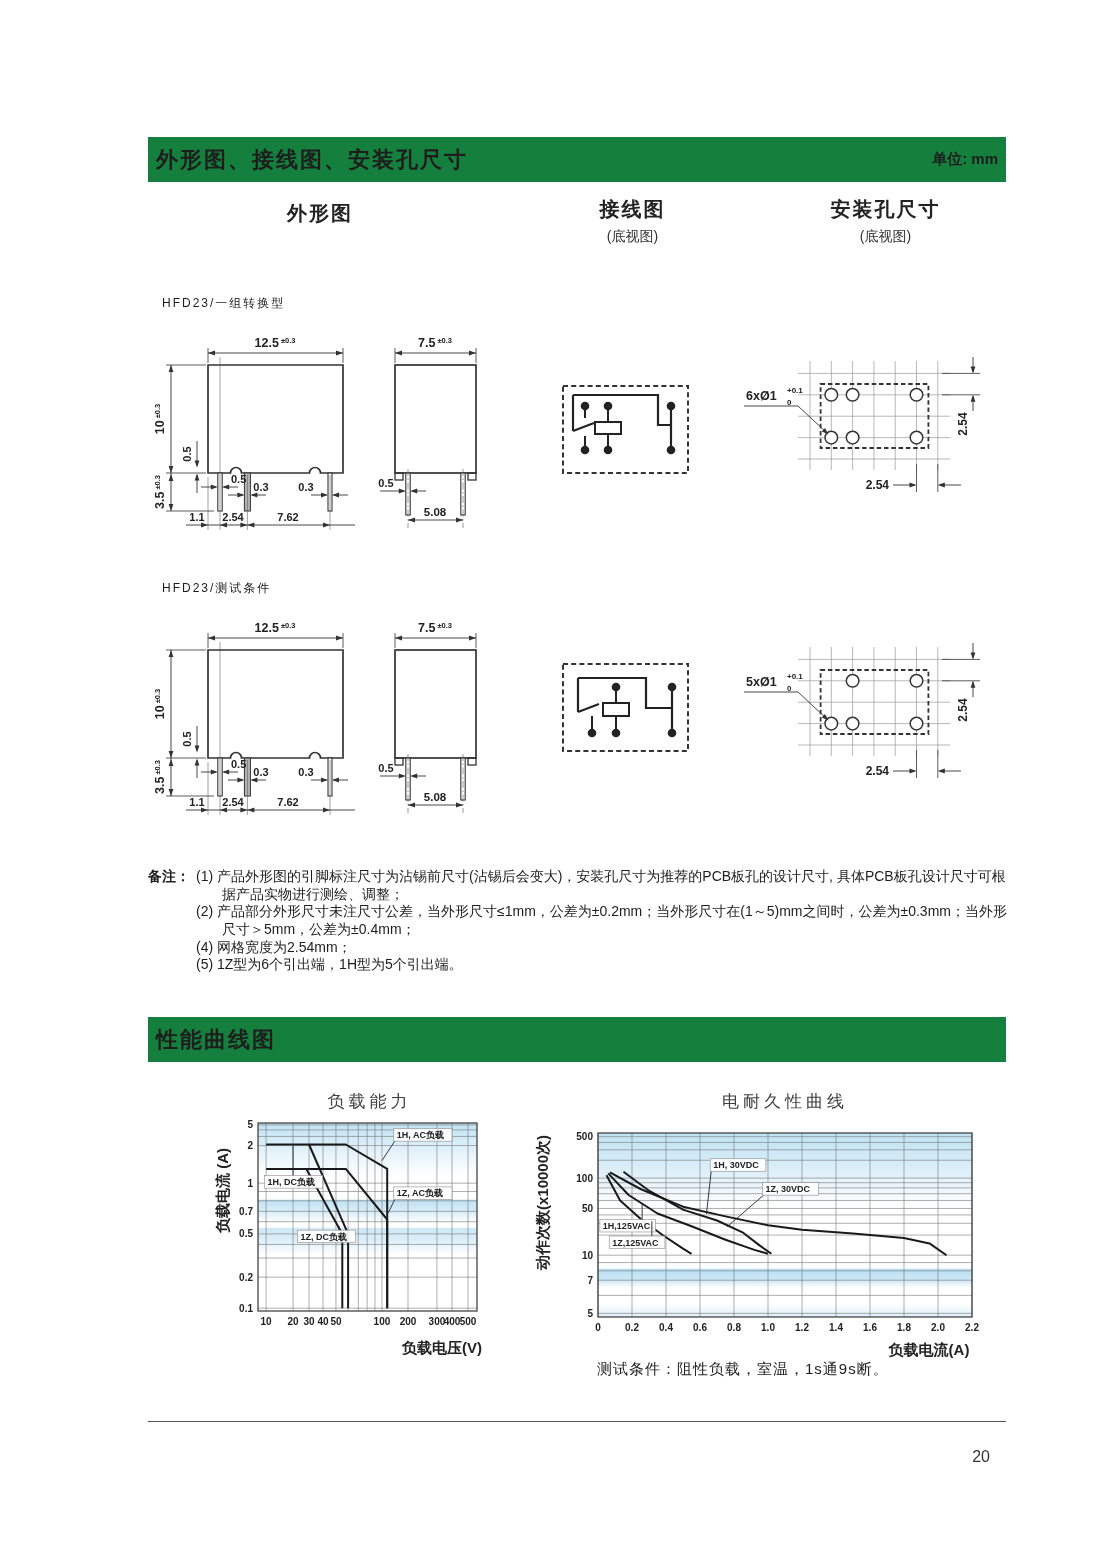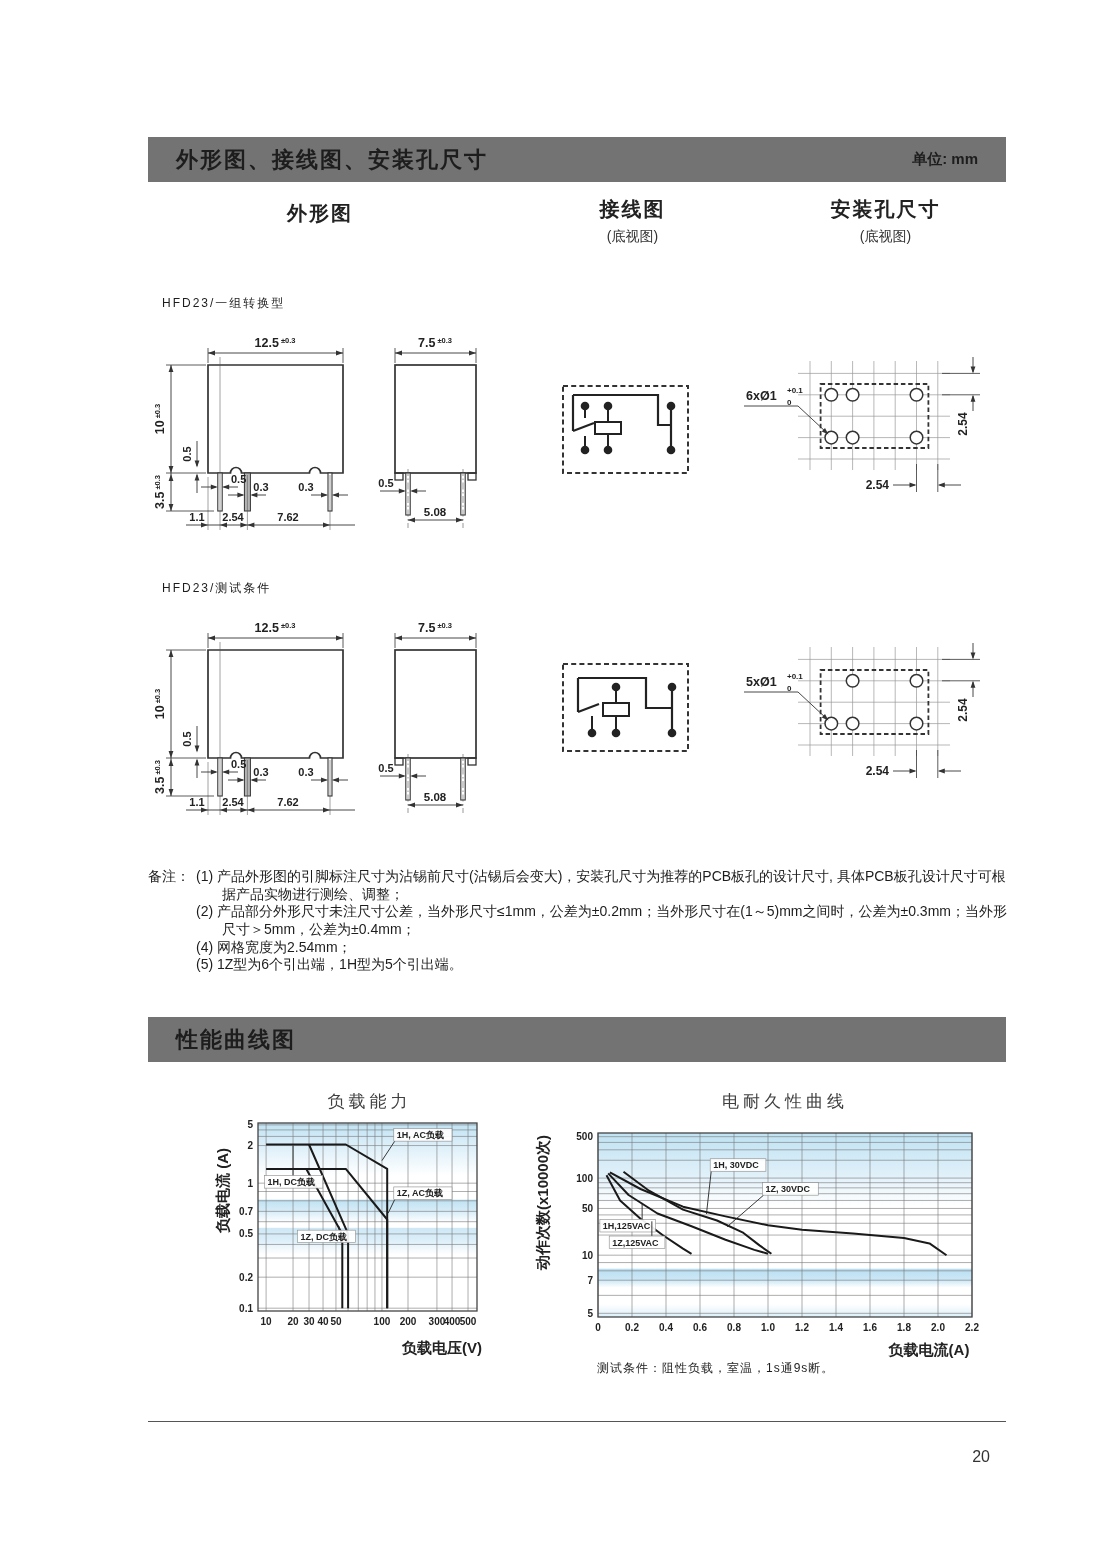--- a/index.html
+++ b/index.html
@@ -1,30 +1,30 @@
 <!DOCTYPE html>
 <html><head>
 <meta charset="utf-8">
 <style>
   *{margin:0;padding:0;box-sizing:border-box}
   html,body{background:#fff}
   body{font-family:"Liberation Sans","DejaVu Sans",sans-serif;color:#222}
   #page{position:relative;width:1102px;height:1559px;background:#ffffff;overflow:hidden}
-  .bar{position:absolute;left:148px;width:858px;height:45px;background:#737373;display:flex;align-items:center;justify-content:space-between;padding:0 28px}
+  .bar{position:absolute;left:148px;width:858px;height:45px;background:#15803d;display:flex;align-items:center;justify-content:space-between;padding:0 8px}
   .bar-title{font-size:22px;font-weight:bold;letter-spacing:2px;color:#1d1d1d}
   .bar-unit{font-size:15px;font-weight:bold;color:#1d1d1d}
   .colhead{position:absolute;font-size:20px;font-weight:bold;text-align:center;letter-spacing:2px}
   .colsub{position:absolute;font-size:14px;text-align:center;color:#333}
   .variant-title{position:absolute;left:162px;font-size:12px;letter-spacing:2px;color:#1d1d1d}
   .drawing{position:absolute}
   .chart-title{position:absolute;font-size:17px;letter-spacing:4px;text-align:center;color:#404040}
   #notes{position:absolute;left:148px;top:868px;width:862px;display:flex;font-size:14px;line-height:1.26;color:#1d1d1d}
-  #notes-label{width:48px;flex:none;font-weight:normal}
+  #notes-label{width:48px;flex:none;font-weight:bold}
   .note-item{padding-left:26px;text-indent:-26px}
-  #test-condition{position:absolute;left:597px;top:1360px;font-size:12px;letter-spacing:1px;color:#1d1d1d}
+  #test-condition{position:absolute;left:597px;top:1360px;font-size:15px;letter-spacing:1px;color:#1d1d1d}
   #footer-line{position:absolute;left:148px;top:1421px;width:858px;border-top:1.5px solid #555}
   #page-number{position:absolute;left:930px;top:1448px;width:60px;text-align:right;font-size:16px;color:#333}
   svg text{font-family:"Liberation Sans","DejaVu Sans",sans-serif}
 </style>
 </head>
 <body>
 
 <div id="page">
 
   <div class="bar" style="top:137px">

